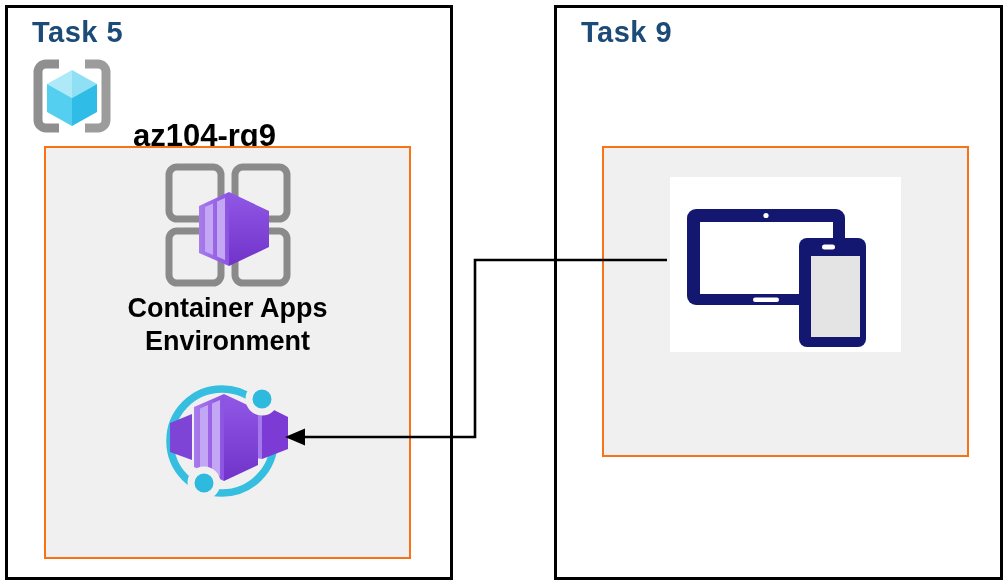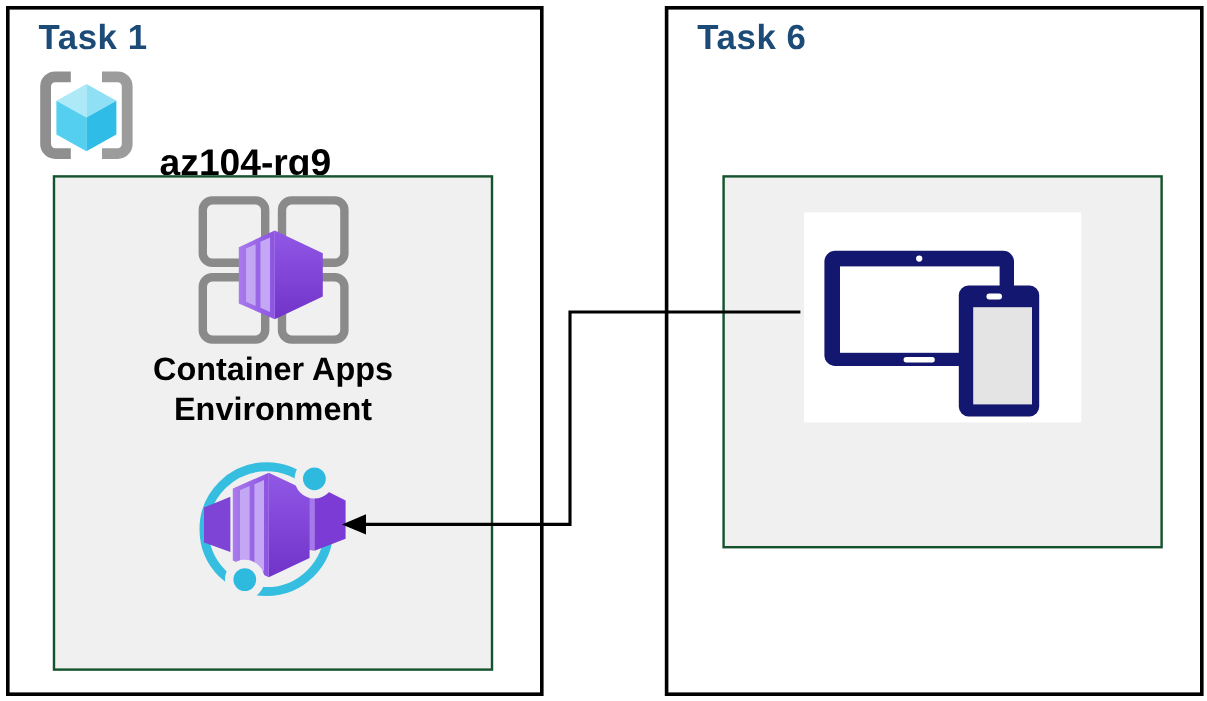--- a/index.html
+++ b/index.html
@@ -8,21 +8,21 @@
 
   .task-box{position:absolute;top:5px;height:575px;background:#ffffff;border:3px solid #000;box-sizing:border-box;}
   .task1{left:5px;width:448px;}
   .task2{left:554px;width:449px;}
 
   .task-title{position:absolute;top:8px;left:24px;margin:0;font-size:29px;font-weight:700;color:#1C4B77;letter-spacing:0.5px;}
 
   .rg-icon{position:absolute;left:21px;top:50px;width:86px;height:76px;}
   .rg-name{position:absolute;left:125px;top:66px;font-size:31px;font-weight:700;color:#000;margin-top:44px;}
 
-  .inner-panel{position:absolute;background:#F0F0F0;border:2px solid #14532d;box-sizing:border-box;}
+  .inner-panel{position:absolute;background:#F0F0F0;border:2px solid #f97316;box-sizing:border-box;}
   .inner1{left:36px;top:138px;width:367px;height:413px;}
   .inner2{left:45px;top:138px;width:367px;height:311px;}
 
   .cae-icon{position:absolute;left:117px;top:14px;width:130px;height:126px;}
   .ca-icon{position:absolute;left:114px;top:225px;width:135px;height:135px;}
 
   .node-label{position:absolute;left:0;width:100%;text-align:center;font-size:27px;line-height:33px;font-weight:700;color:#000;}
   .env-label{top:144px;}
   .env-label span{display:inline-block;max-width:300px;}
   .app-label{top:357px;}
@@ -32,21 +32,21 @@
   .devices-icon{width:231px;height:175px;display:block;}
 
   .connector{position:absolute;left:0;top:0;width:1006px;height:584px;pointer-events:none;z-index:20;}
 </style>
 </head>
 <body>
 
 <div class="canvas">
 
   <section class="task-box task1">
-    <h2 class="task-title">Task 1</h2>
+    <h2 class="task-title">Task 5</h2>
 
     <svg class="rg-icon" viewBox="0 0 86 76">
       <path d="M30,6 H17 a8,8 0 0 0 -8,8 V62 a8,8 0 0 0 8,8 H30" fill="none" stroke="#8F8F8F" stroke-width="9"></path>
       <path d="M56,6 H69 a8,8 0 0 1 8,8 V62 a8,8 0 0 1 -8,8 H56" fill="none" stroke="#9C9C9C" stroke-width="9"></path>
       <polygon points="43,12 18,26 43,40" fill="#AEE9F8"></polygon>
       <polygon points="43,12 68,26 43,40" fill="#8FE0F5"></polygon>
       <polygon points="18,26 43,40 43,68 18,54" fill="#55CFF0"></polygon>
       <polygon points="68,26 43,40 43,68 68,54" fill="#2FBDE7"></polygon>
     </svg>
     <span class="rg-name">az104-rg9</span>
@@ -98,21 +98,21 @@
         <polygon points="40,35.5 48,32 48,99 40,96" fill="#C4A7F4"></polygon>
         <polygon points="52,30.5 60,27 60,103 52,100" fill="#C4A7F4"></polygon>
         <circle cx="102" cy="26" r="13" fill="#2EB9DF" stroke="#F0F0F0" stroke-width="7"></circle>
         <circle cx="44" cy="110" r="13" fill="#2EB9DF" stroke="#F0F0F0" stroke-width="7"></circle>
       </svg>
 
     </div>
   </section>
 
   <section class="task-box task2">
-    <h2 class="task-title">Task 6</h2>
+    <h2 class="task-title">Task 9</h2>
 
     <div class="inner-panel inner2">
       <div class="icon-plate">
         <svg class="devices-icon" viewBox="0 0 231 175">
           <rect x="17" y="32" width="158" height="96" rx="9" fill="#14176F"></rect>
           <rect x="30" y="45" width="133" height="72" fill="#ffffff"></rect>
           <circle cx="96" cy="38.5" r="2.6" fill="#ffffff"></circle>
           <rect x="83" y="120.5" width="26" height="4.5" rx="2.2" fill="#ffffff"></rect>
           <rect x="129" y="61" width="67" height="109" rx="8" fill="#14176F"></rect>
           <rect x="152" y="67.5" width="13" height="5" rx="2.5" fill="#ffffff"></rect>

